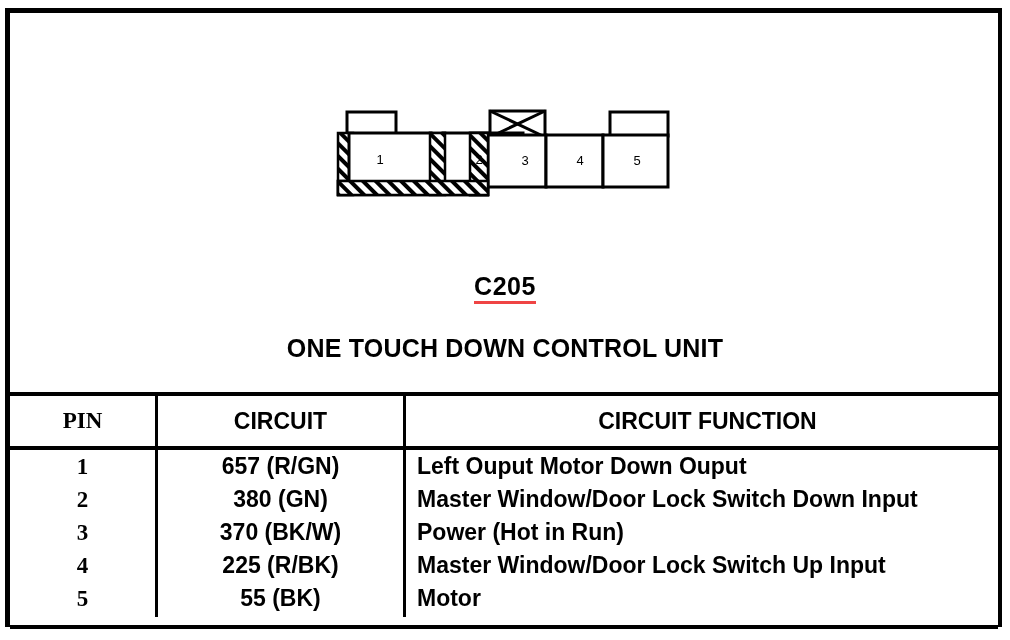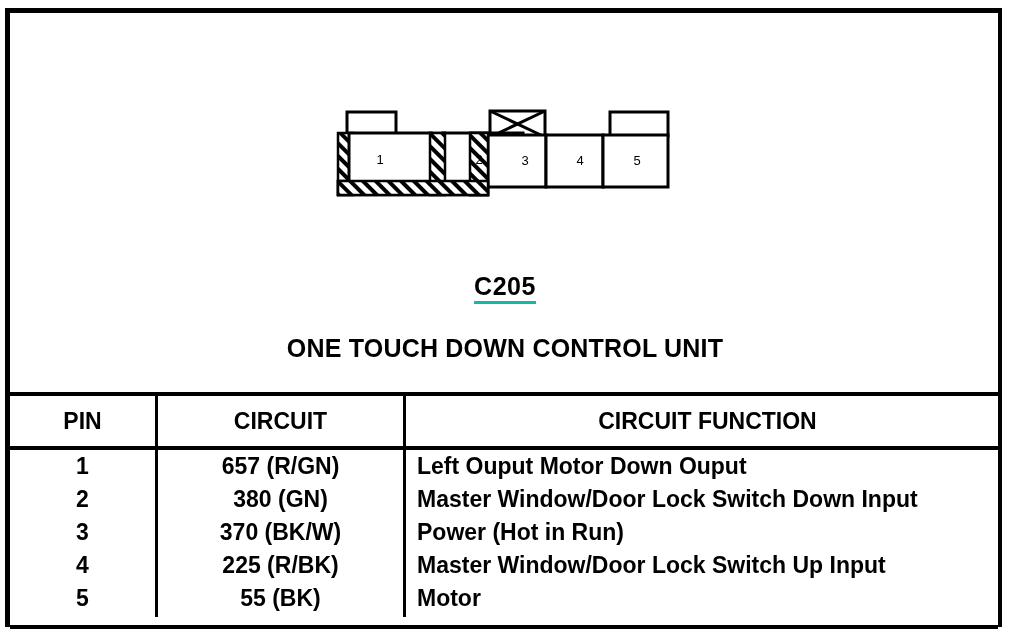--- a/index.html
+++ b/index.html
@@ -44,21 +44,21 @@
     position: absolute;
     left: 0;
     top: 272px;
     width: 1010px;
     text-align: center;
     font-size: 25px;
     font-weight: bold;
     letter-spacing: 0.5px;
   }
   #connector-name span.underlined {
-    border-bottom: 3px solid #14b8a6;
+    border-bottom: 3px solid #ef4444;
     padding-bottom: 1px;
   }
   #unit-title {
     position: absolute;
     left: 0;
     top: 334px;
     width: 1010px;
     text-align: center;
     font-size: 25px;
     font-weight: bold;
@@ -82,21 +82,21 @@
   }
   #pin-table thead th {
     height: 50px;
     text-align: center;
     border-top: 4px solid #000;
     border-bottom: 4px solid #000;
   }
   #pin-table tbody td {
     height: 33px;
   }
-  .col-pin   { width: 145px; text-align: center; }
+  .col-pin   { width: 145px; text-align: center; font-family: Liberation Serif, serif; }
   .col-circ  { width: 245px; text-align: center; }
   .col-func  { text-align: left; padding-left: 11px !important; }
 
   
   .rule-left  { border-left: 3px solid #000; }
   #pin-table tbody tr:last-child td { padding-bottom: 2px; }
 
   #table-bottom-rule {
     position: absolute;
     left: 10px;

